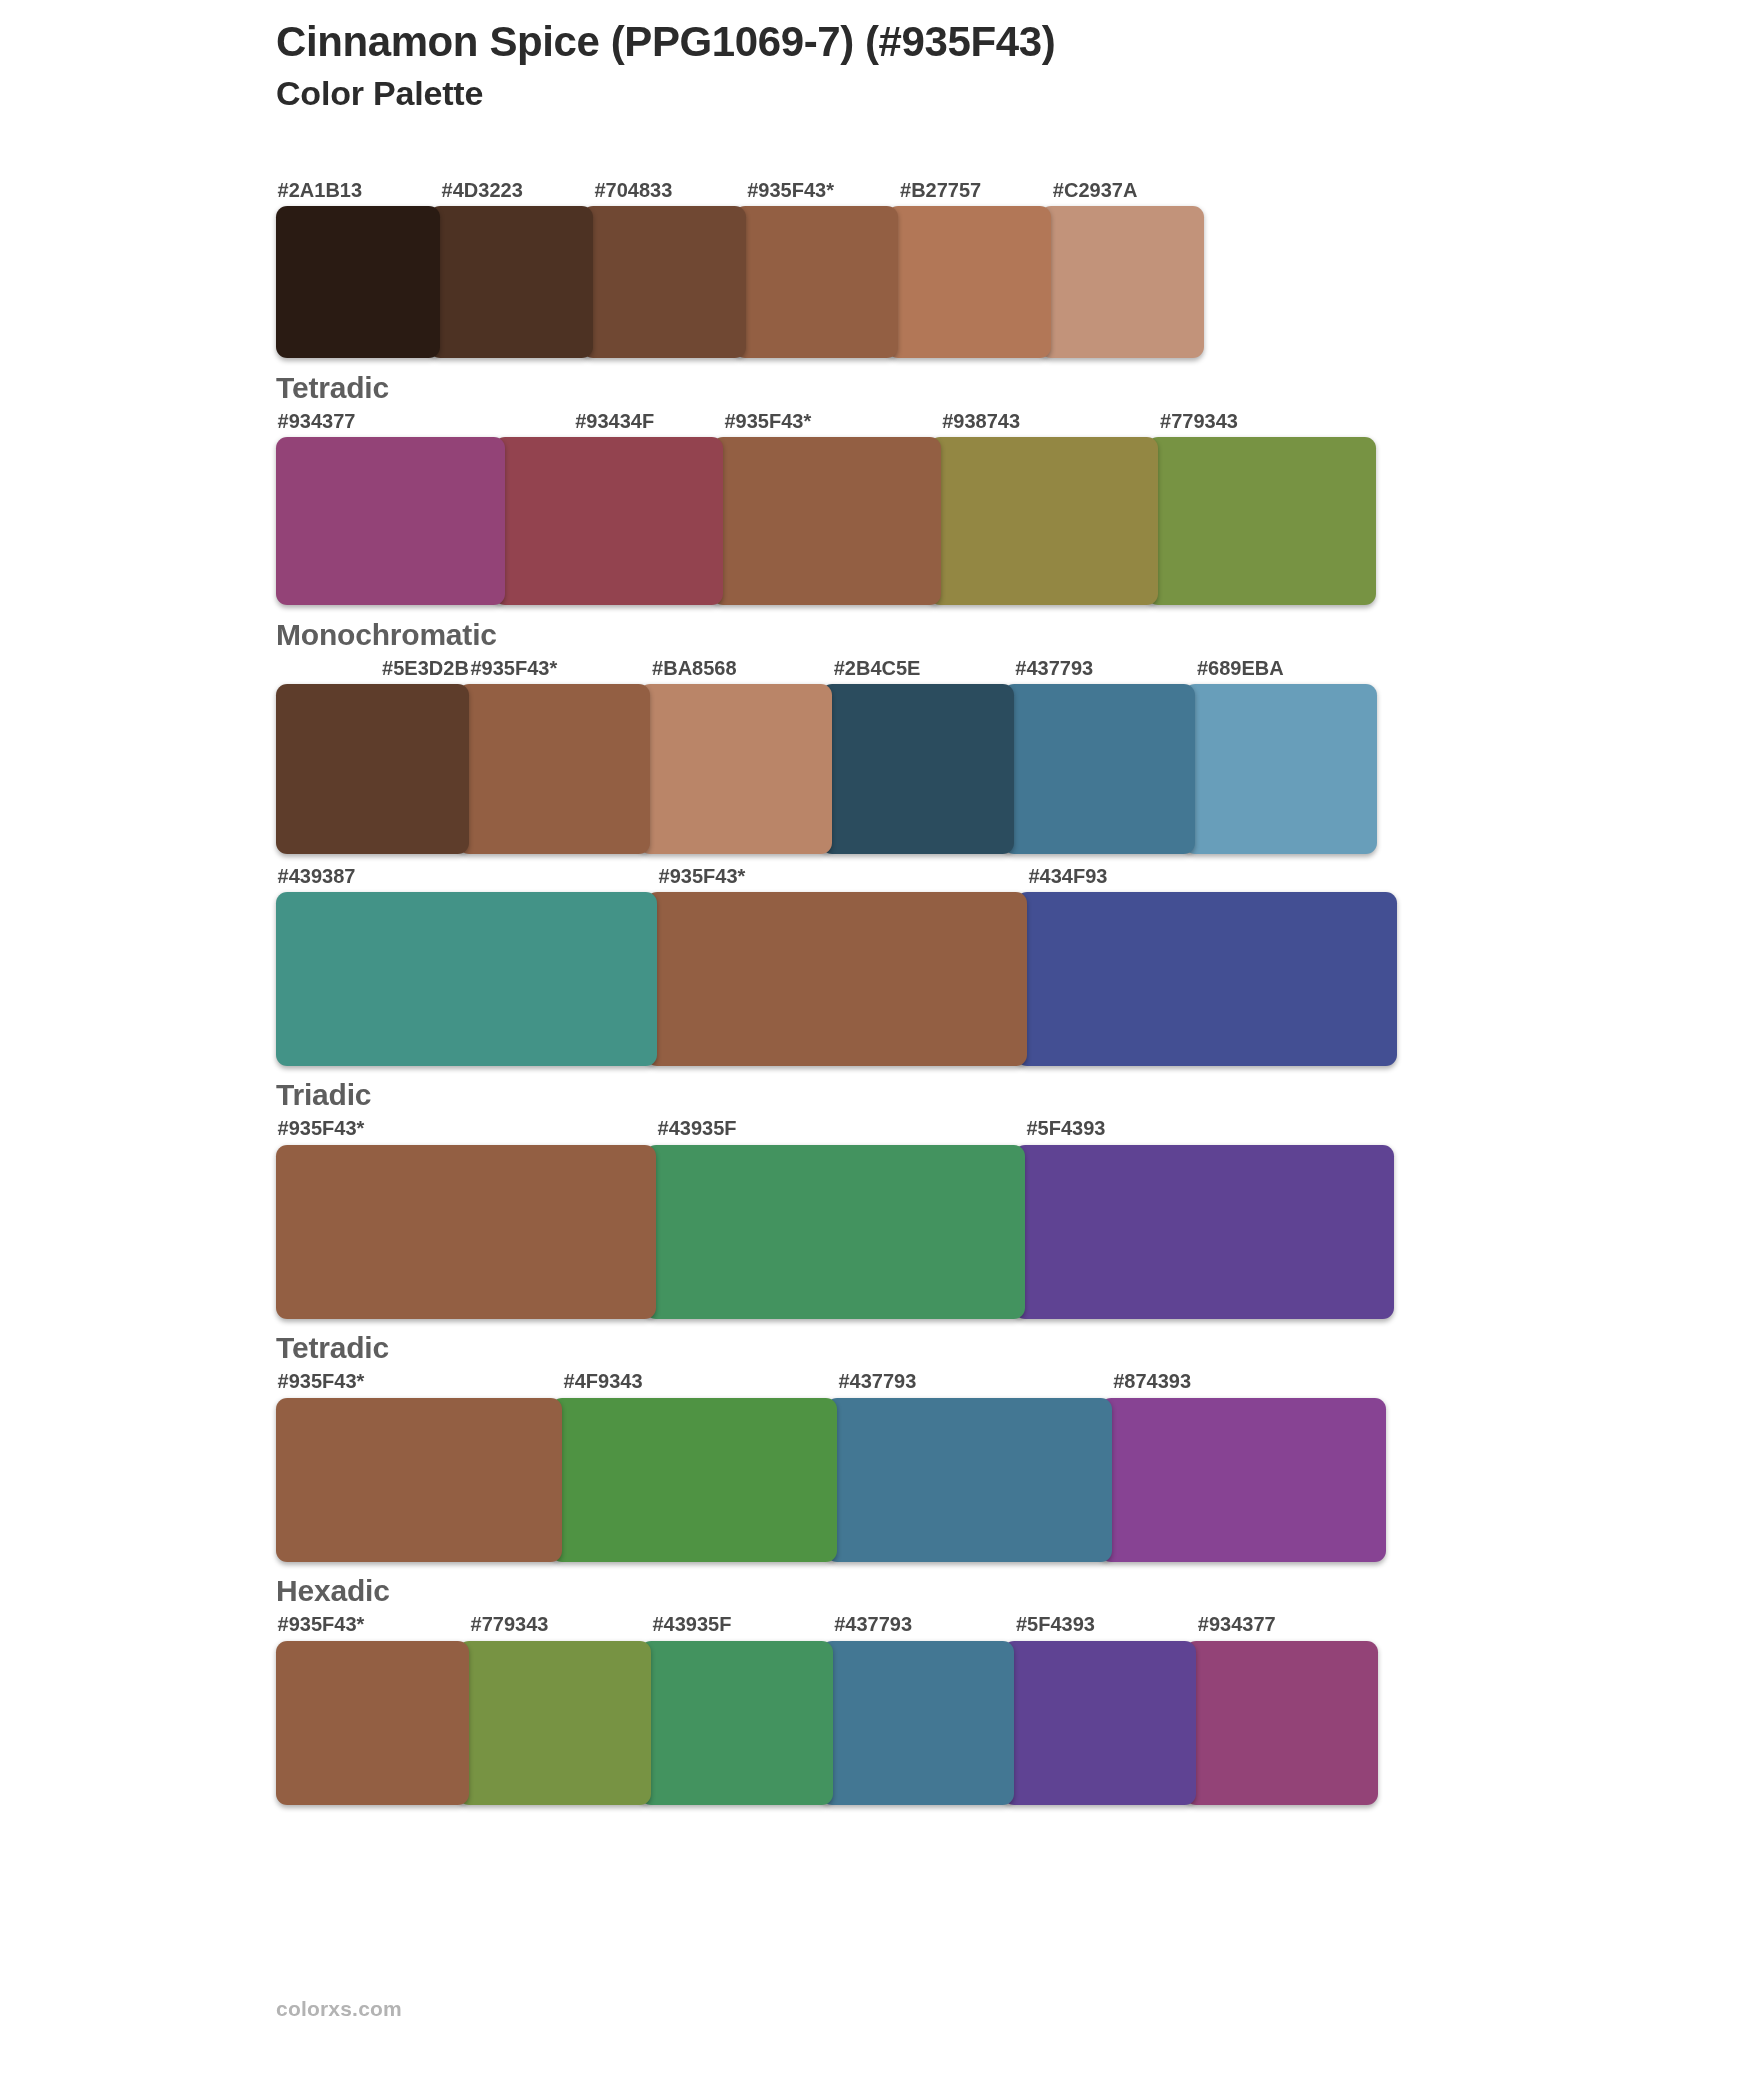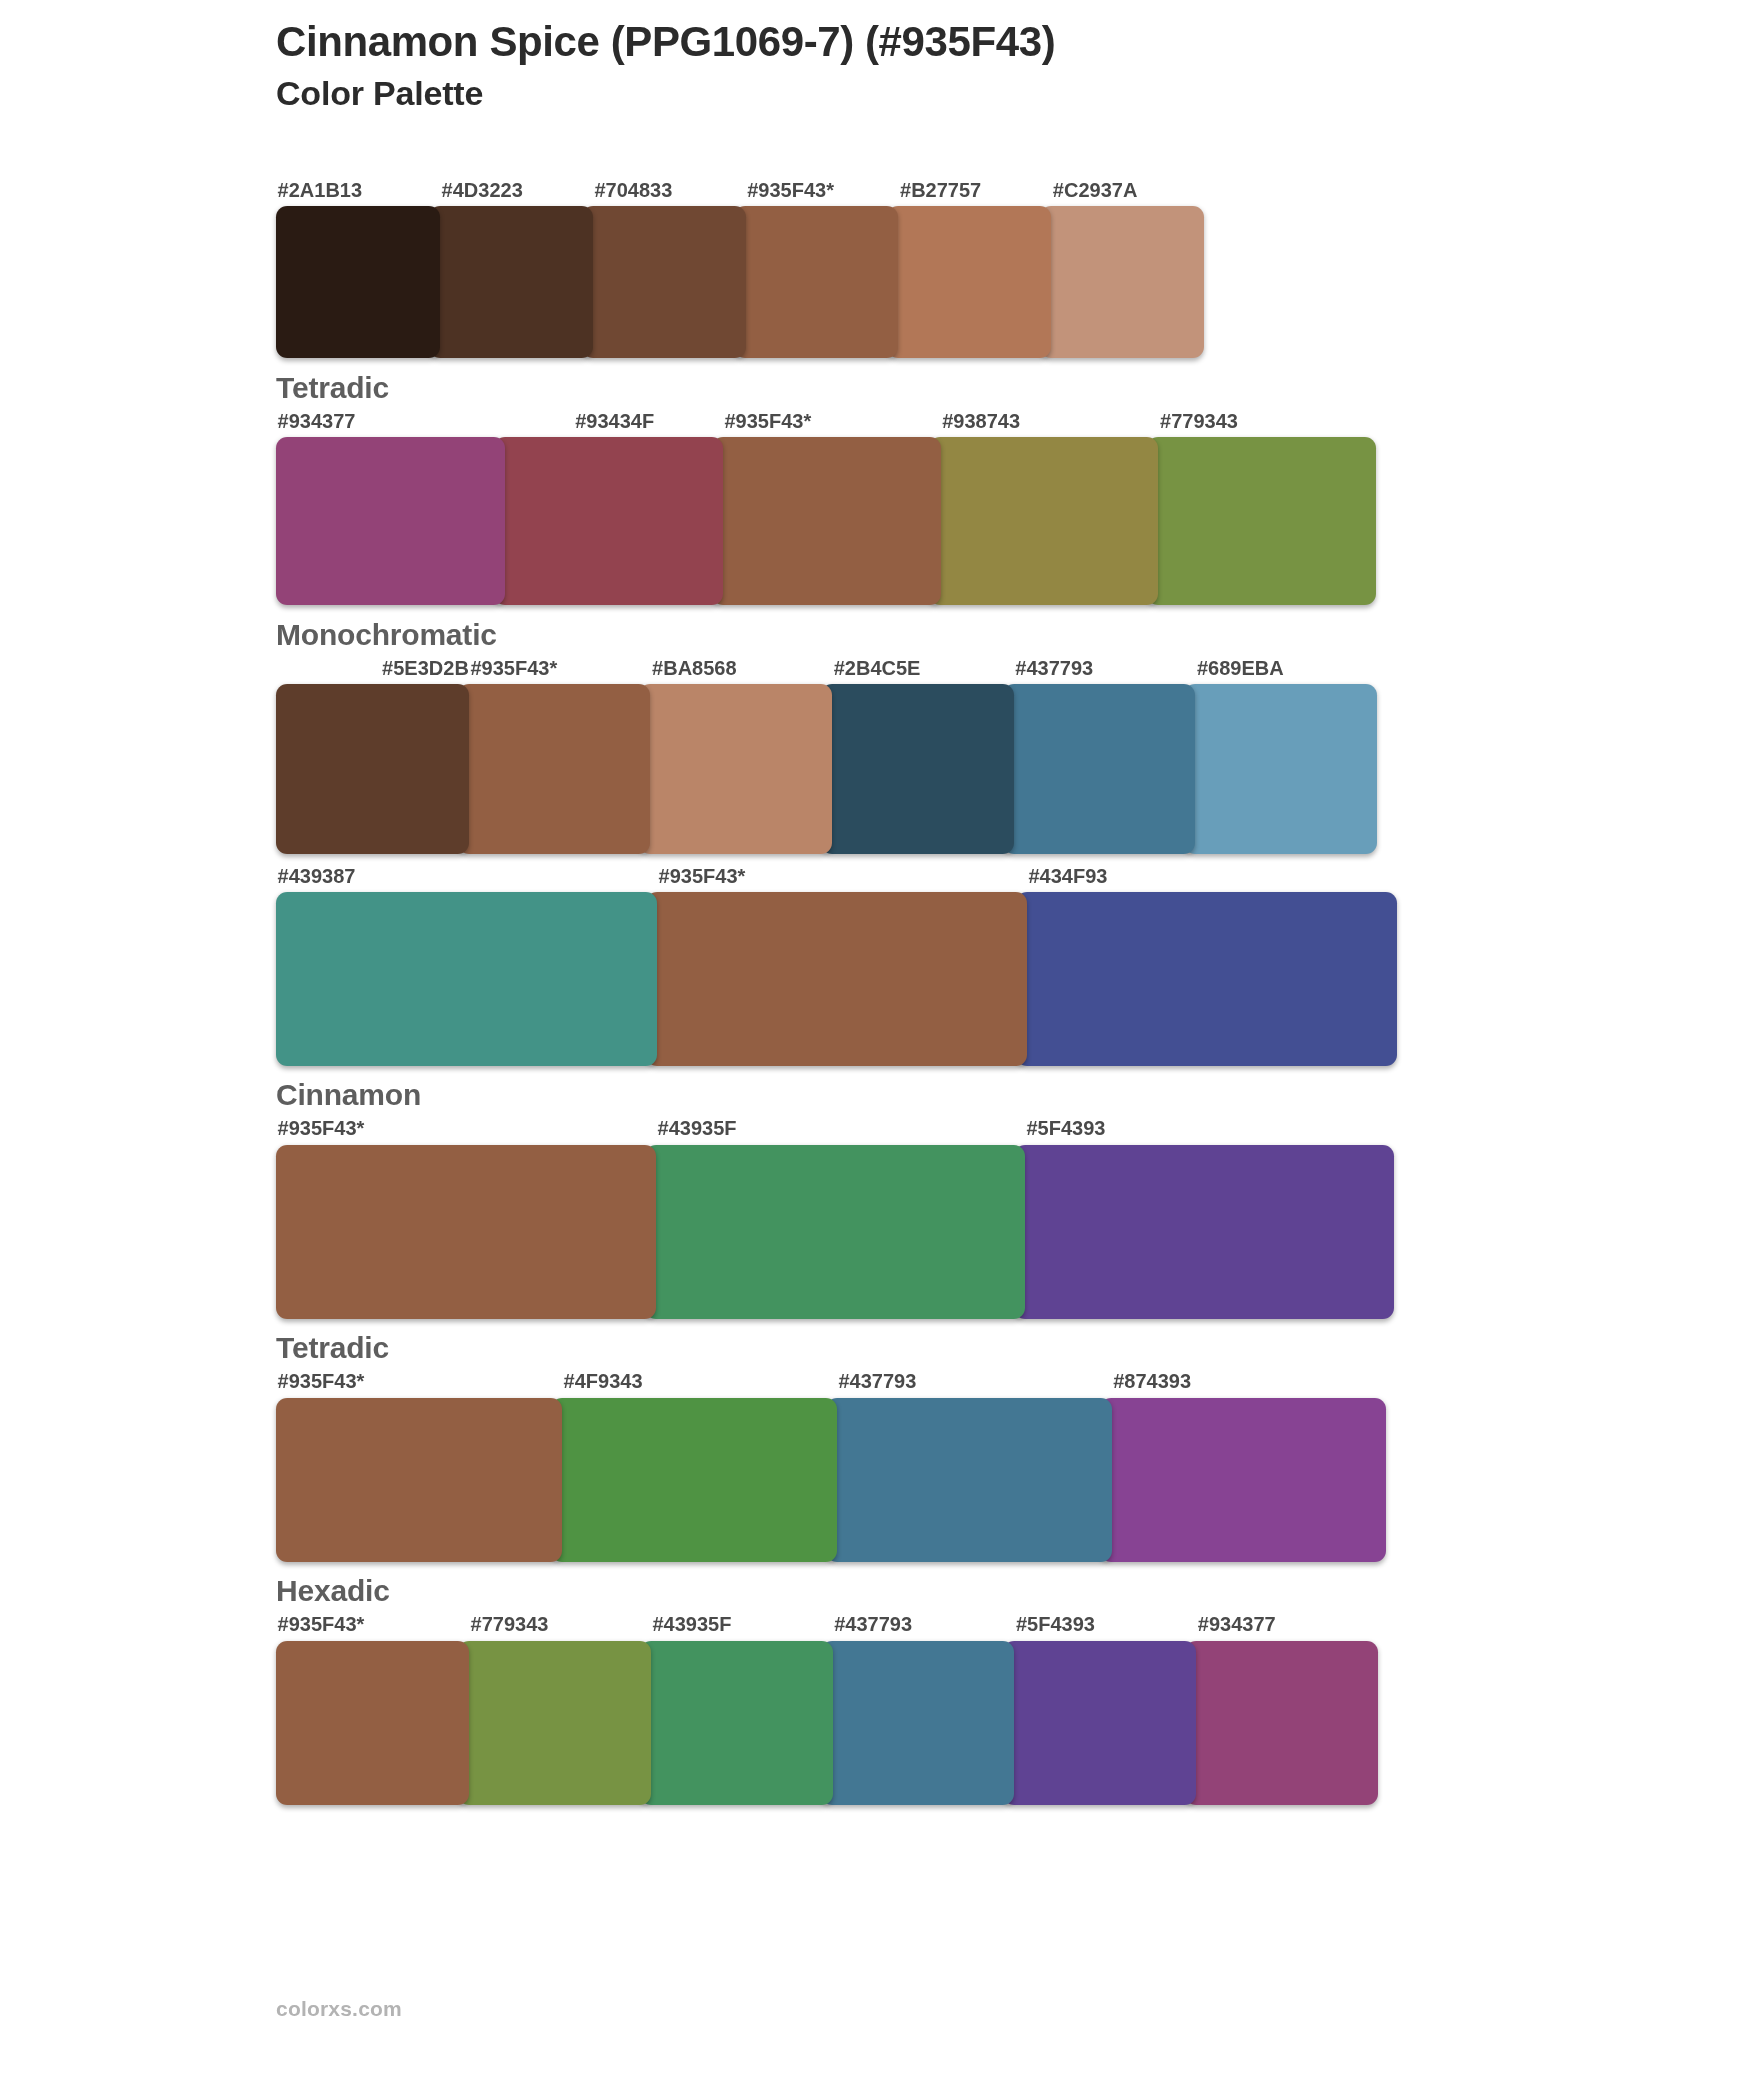--- a/index.html
+++ b/index.html
@@ -219,21 +219,21 @@
             <div class="swatch-label">#935F43*</div>
             <div class="swatch-chip" style="background: rgb(147, 95, 67); height: 174px;"></div>
           </div>
           <div class="swatch" style="width: 381px; z-index: 1;">
             <div class="swatch-label">#434F93</div>
             <div class="swatch-chip" style="background: rgb(67, 79, 147); height: 174px;"></div>
           </div>
         </div>
       </div>
       <div class="section">
-        <div class="section-title">Cinnamon</div>
+        <div class="section-title">Triadic</div>
         <div class="swatch-row" style="width: 1118px;">
           <div class="swatch" style="width: 380px; z-index: 3;">
             <div class="swatch-label">#935F43*</div>
             <div class="swatch-chip" style="background: rgb(147, 95, 67); height: 174px;"></div>
           </div>
           <div class="swatch" style="width: 380px; z-index: 2;">
             <div class="swatch-label">#43935F</div>
             <div class="swatch-chip" style="background: rgb(67, 147, 95); height: 174px;"></div>
           </div>
           <div class="swatch" style="width: 380px; z-index: 1;">

